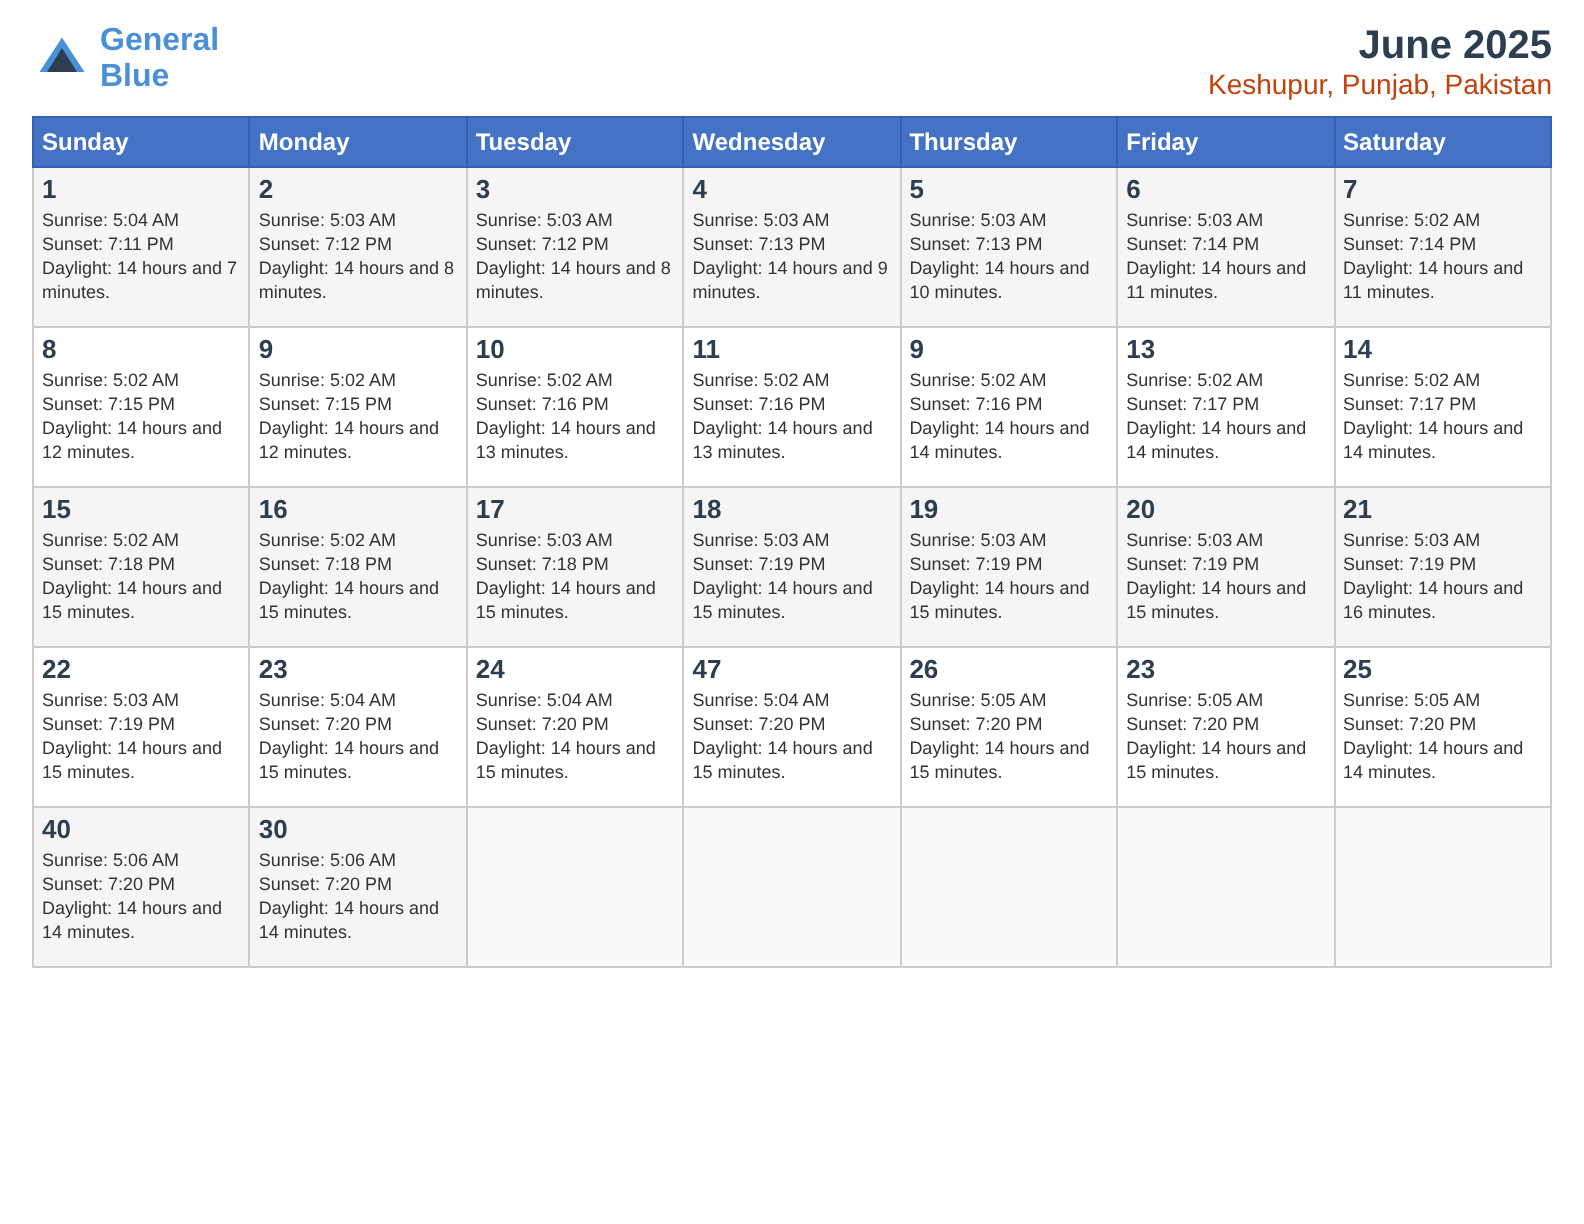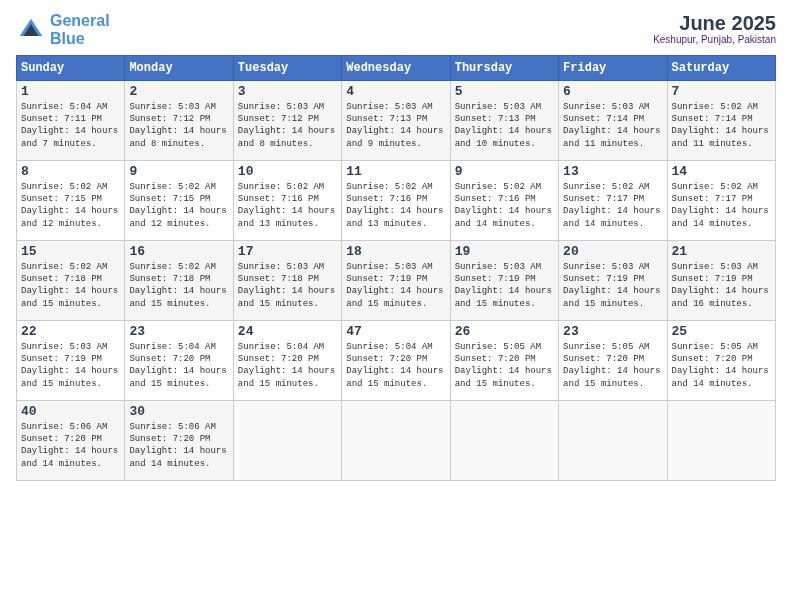--- a/index.html
+++ b/index.html
@@ -44,30 +44,29 @@
     .title-section {
       text-align: right;
     }
     .month-title {
       font-size: 20px;
       font-weight: bold;
       color: #2c3e50;
       line-height: 1.1;
     }
     .location {
-      font-size: 10px;
-      color: #4c1d95;
+      font-size: 14px;
+      color: #c2410c;
     }
     .calendar {
       flex: 1;
       border: 1px solid #ccc;
       border-collapse: collapse;
       width: 100%;
       table-layout: fixed;
-      font-family: Liberation Mono, monospace;
     }
     .calendar th {
       background-color: #4472c4;
       color: #fff;
       font-size: 12px;
       font-weight: bold;
       padding: 5px 4px;
       text-align: left;
       border: 1px solid #3560b0;
     }

